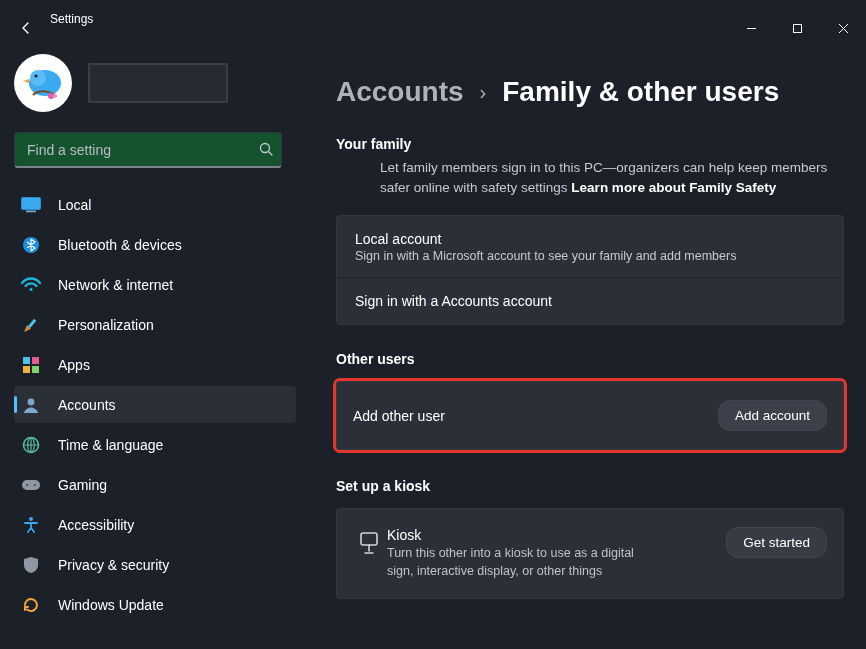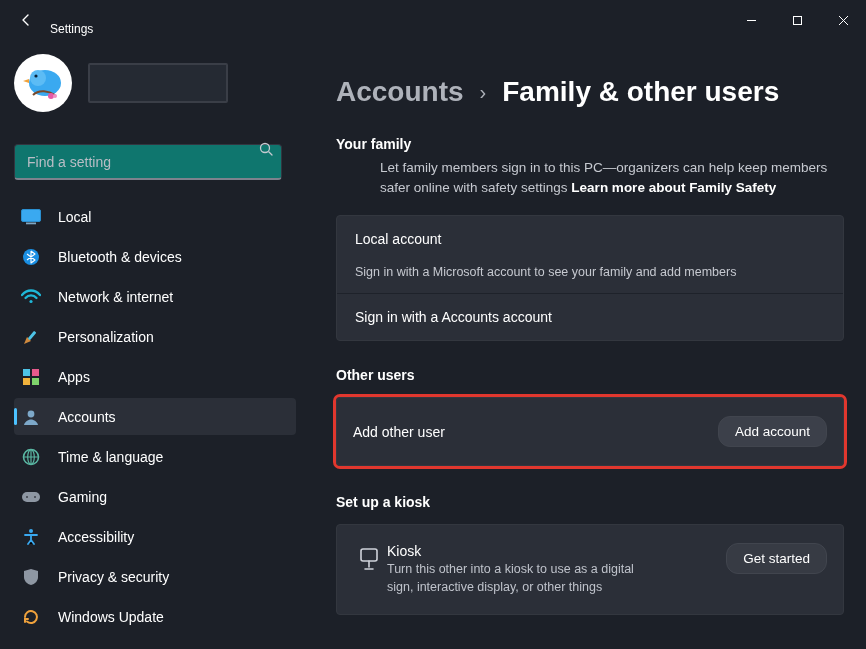--- a/index.html
+++ b/index.html
@@ -1,33 +1,33 @@
 <!DOCTYPE html>
 <html><head>
 <meta charset="utf-8">
 <style>
   * { box-sizing: border-box; margin: 0; padding: 0; font-family: "Segoe UI", Arial, sans-serif; }
   body { width: 866px; height: 649px; background: #1c2028; color: #fff; overflow: hidden; }
 
-  .titlebar { height: 36px; display: flex; align-items: flex-end; padding: 12px 0 0 10px; }
+  .titlebar { height: 36px; display: flex; align-items: flex-start; padding: 12px 0 0 10px; }
   .titlebar .back { width: 32px; height: 32px; display: flex; align-items: center; justify-content: center; cursor: pointer; color:#fff; }
   .titlebar .title { font-size: 12px; margin-left: 8px; color: #fff; font-weight:400; }
   .win-controls { margin-left: auto; display: flex; }
   .win-btn { width: 46px; height: 32px; display:flex; align-items:center; justify-content:center; cursor:pointer; color:#fff; }
 
   .layout { display:flex; height: calc(649px - 36px); }
 
   .sidebar { width: 300px; padding: 18px 10px 0 14px; }
   .profile { display:flex; align-items:center; margin-bottom:20px; }
   .avatar { width:58px; height:58px; border-radius:50%; background:#fff; display:flex; align-items:center; justify-content:center; overflow:hidden; }
   .avatar svg { width:48px; height:48px; }
   .profile .name-block { margin-left:16px; width: 140px; height: 40px; border:2px solid #3a3e47; border-radius:2px; background:#252a33; }
 
   .search-wrap { position:relative; margin-bottom:18px; }
-  .search { width: 268px; height:36px; background:#0f766e; border:1px solid #323640; border-bottom:2px solid #7d828d; border-radius:4px; color:#c7cad1; padding:0 38px 0 12px; font-size:14px; outline:none;margin-top:12px; }
+  .search { width: 268px; height:36px; background:#14532d; border:1px solid #323640; border-bottom:2px solid #7d828d; border-radius:4px; color:#c7cad1; padding:0 38px 0 12px; font-size:14px; outline:none; }
   .search::placeholder { color:#b9bdc5; }
   .search-icon { position:absolute; right:16px; top:9px; color:#c7cad1; }
 
   .nav { list-style:none; }
   .nav-item { display:flex; align-items:center; height:37px; padding:0 10px 0 6px; border-radius:4px; cursor:pointer; font-size:14px; color:#fff; margin-bottom:3px; width:282px; }
   .nav-item .icon { width:22px; height:22px; margin-right:16px; display:flex; align-items:center; justify-content:center; }
   .nav-item.selected { background:#2b2f38; position:relative; }
   .nav-item.selected::before { content:""; position:absolute; left:0; top:10px; bottom:10px; width:3px; border-radius:2px; background:#4cc2ff; }
 
   .main { flex:1; padding: 40px 22px 0 36px; overflow:auto; }
@@ -35,21 +35,21 @@
   .crumb-parent { font-size:28px; color:#aeb2ba; font-weight:600; cursor:pointer; }
   .crumb-sep { font-size:20px; color:#aeb2ba; margin:0 16px; }
   .crumb-current { font-size:28px; font-weight:600; color:#fff; }
 
   .section-head { font-size:14px; font-weight:600; margin-bottom:6px; }
   .section-desc { font-size:13.5px; color:#c6c9d0; line-height:1.45; margin-bottom:18px;margin-left:44px; }
   .section-desc a { color:#fff; font-weight:600; text-decoration:none; }
 
   .card { background:#2b2f38; border:1px solid #33373f; border-radius:4px; margin-bottom:26px; }
   .card-inner { padding:15px 18px 14px 18px; }
-  .card-title { font-size:14px; font-weight:400; color:#fff; margin-bottom:18px; }
+  .card-title { font-size:14px; font-weight:400; color:#fff; margin-bottom:2px; }
   .card-sub { font-size:12.5px; color:#c6c9d0; }
   .card-divider { height:1px; background:#1e222a; }
   .card-link { padding:15px 18px; font-size:14px; color:#fff; cursor:pointer; }
 
   .section-head2 { font-size:14px; font-weight:600; margin-bottom:14px; }
 
   .row-card { background:#2b2f38; border:1px solid #33373f; border-radius:4px; display:flex; align-items:center; padding:18px 16px; justify-content:space-between; margin-bottom:28px; }
   .row-card.highlight-wrap { outline:3px solid #e1372e; outline-offset:0; }
   .row-label { font-size:14px; color:#fff; }
   .btn { background:#373b44; border:1px solid #41454e; color:#fff; font-size:13.5px; padding:7px 16px; border-radius:12px; cursor:pointer; }

